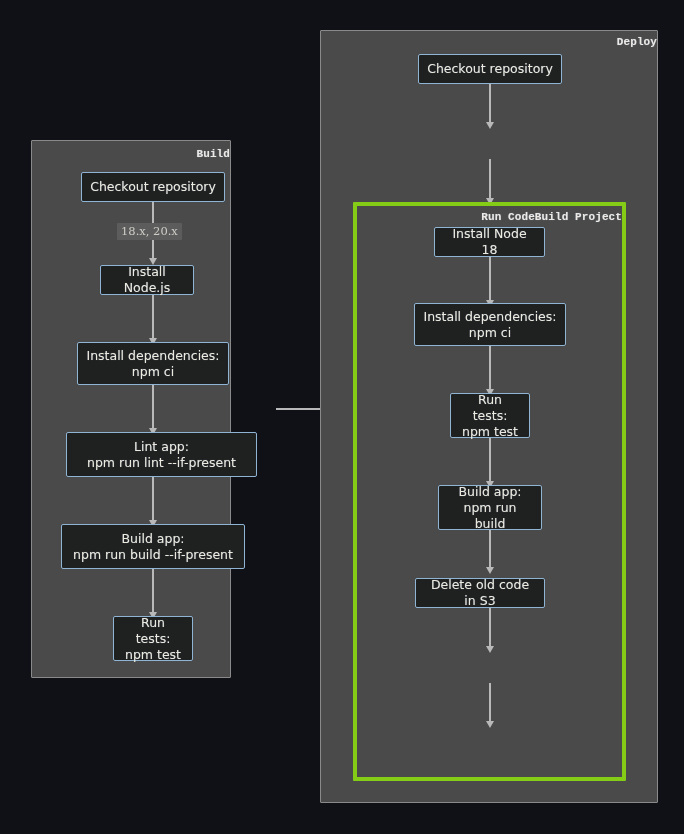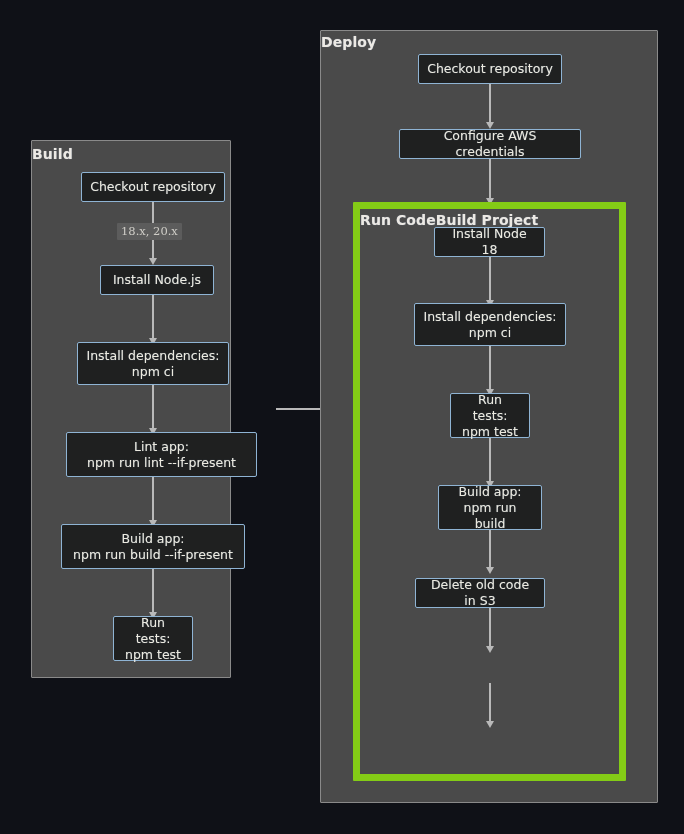--- a/index.html
+++ b/index.html
@@ -26,33 +26,34 @@
   
   .subgraph {
     position: absolute;
     background: #4a4a4a;
     border: 1px solid #8a8a8a;
     border-radius: 1px;
     box-sizing: border-box;
   }
   .subgraph.nested {
     background: #4a4a4a;
-    border: 7px solid #84cc16;
+    border: 4px solid #84cc16;
   }
   .subgraph-title {
     position: absolute;
     left: 0;
     width: 100%;
-    text-align: left;
+    text-align: right;
     color: #ece9e4;
     font-weight: bold;
-    font-size: 14px;
+    font-size: 11px;
     letter-spacing: .1px;
     line-height: 14px;
     text-shadow: 0 0 1px rgba(170,190,225,.55);
+    font-family: Liberation Mono, monospace;
   }
 
   
   .node {
     position: absolute;
     box-sizing: border-box;
     background: #1f2020;
     border: 1px solid #8fb4d4;
     border-radius: 2px;
     color: #eceadf;
@@ -112,21 +113,21 @@
   <div class="subgraph" style="left:31px; top:140px; width:200px; height:538px;">
     <div class="subgraph-title" style="top:6px;">Build</div>
   </div>
 
   <div class="node" style="left:81px; top:172px; width:144px; height:30px;">Checkout repository</div>
 
   <div class="edge-line edge-v" style="left:152px; top:202px; height:57px;"></div>
   <div class="arrowhead down" style="left:148.7px; top:258px;"></div>
   <div class="edge-label" style="left:117px; top:223px;">18.x, 20.x</div>
 
-  <div class="node" style="left:100px; top:265px; width:114px; height:30px;">Install Node.js</div>
+  <div class="node" style="left:100px; top:265px; width:94px; height:30px;">Install Node.js</div>
 
   <div class="edge-line edge-v" style="left:152px; top:295px; height:44px;"></div>
   <div class="arrowhead down" style="left:148.7px; top:338px;"></div>
 
   <div class="node" style="left:77px; top:342px; width:152px; height:43px;">Install dependencies:
 npm ci</div>
 
   <div class="edge-line edge-v" style="left:152px; top:385px; height:44px;"></div>
   <div class="arrowhead down" style="left:148.7px; top:428px;"></div>
 
@@ -150,21 +151,20 @@
 
   <div class="subgraph" style="left:320px; top:30px; width:338px; height:773px;">
     <div class="subgraph-title" style="top:4px;">Deploy</div>
   </div>
 
   <div class="node" style="left:418px; top:54px; width:144px; height:30px;">Checkout repository</div>
 
   <div class="edge-line edge-v" style="left:489px; top:84px; height:39px;"></div>
   <div class="arrowhead down" style="left:485.7px; top:122px;"></div>
 
-  <div class="node" style="left:399px; top:129px; width:182px; height:30px;">Configure AWS credentials</div>
 
   <div class="edge-line edge-v" style="left:489px; top:159px; height:42px;"></div>
   <div class="arrowhead down" style="left:485.7px; top:198px;"></div>
 
   <div class="subgraph nested" style="left:353px; top:202px; width:273px; height:579px;">
     <div class="subgraph-title" style="top:4px;">Run CodeBuild Project</div>
   </div>
 
   <div class="node" style="left:434px; top:227px; width:111px; height:30px;">Install Node 18</div>
 

